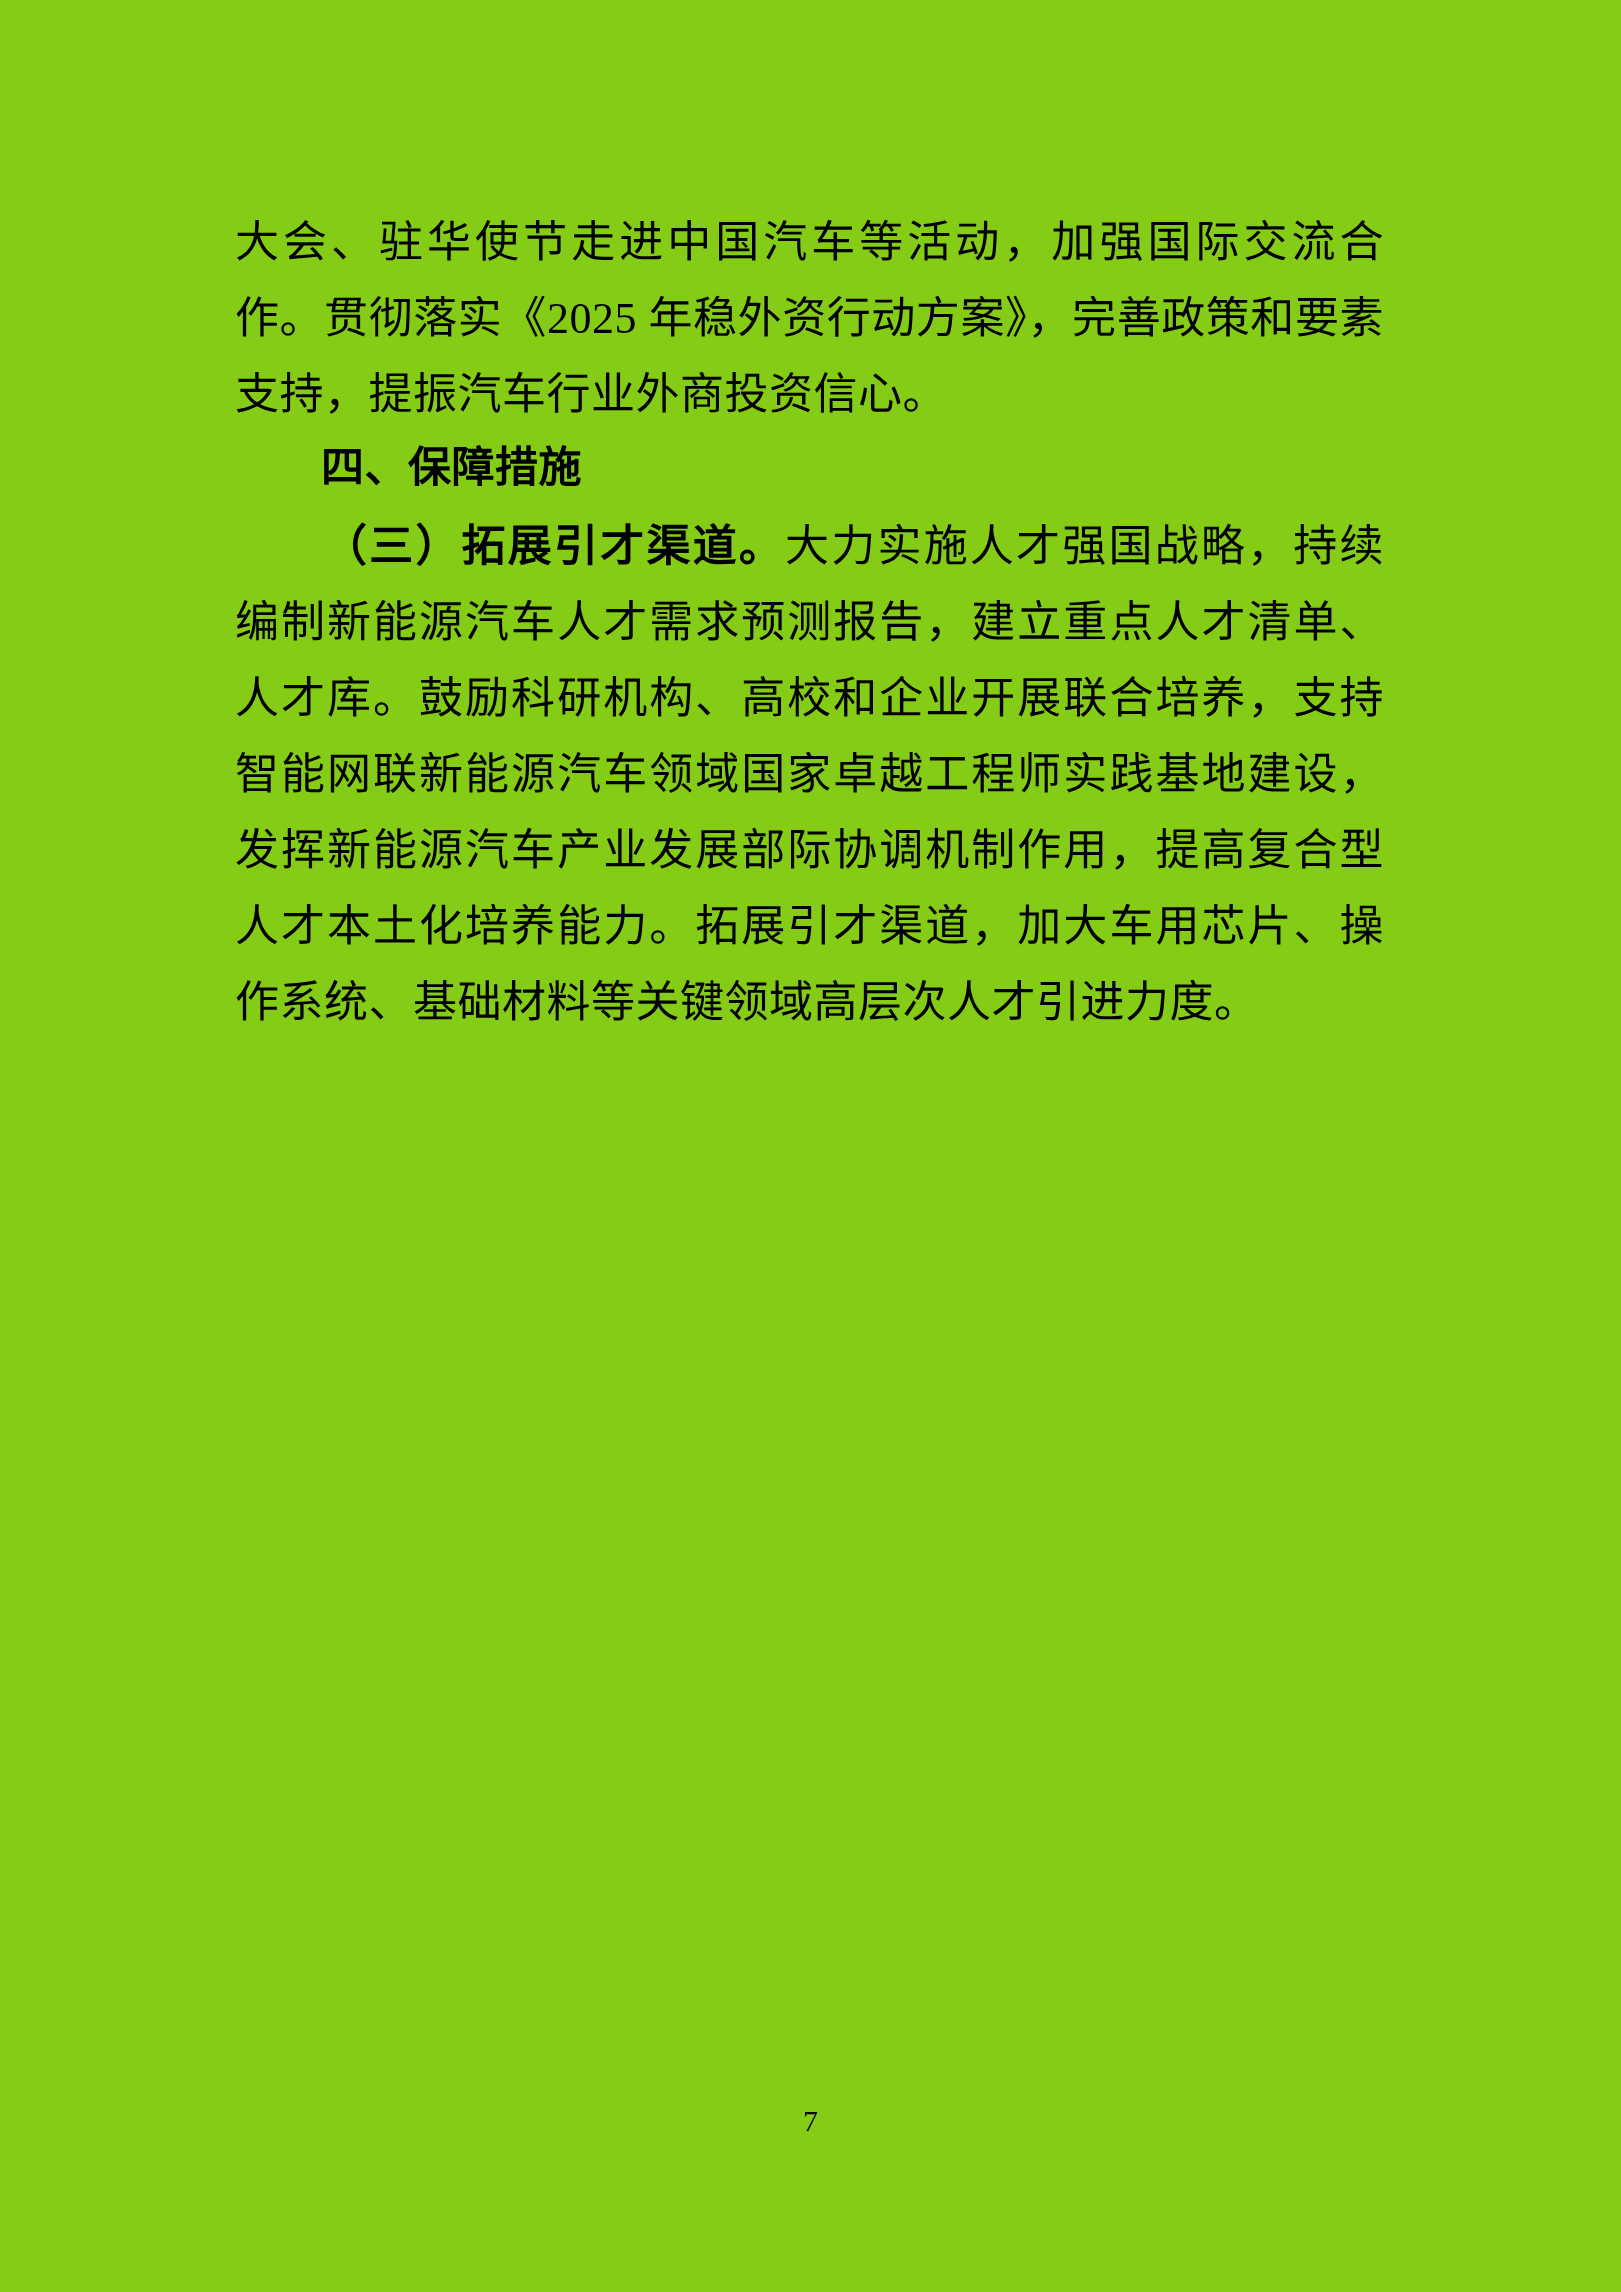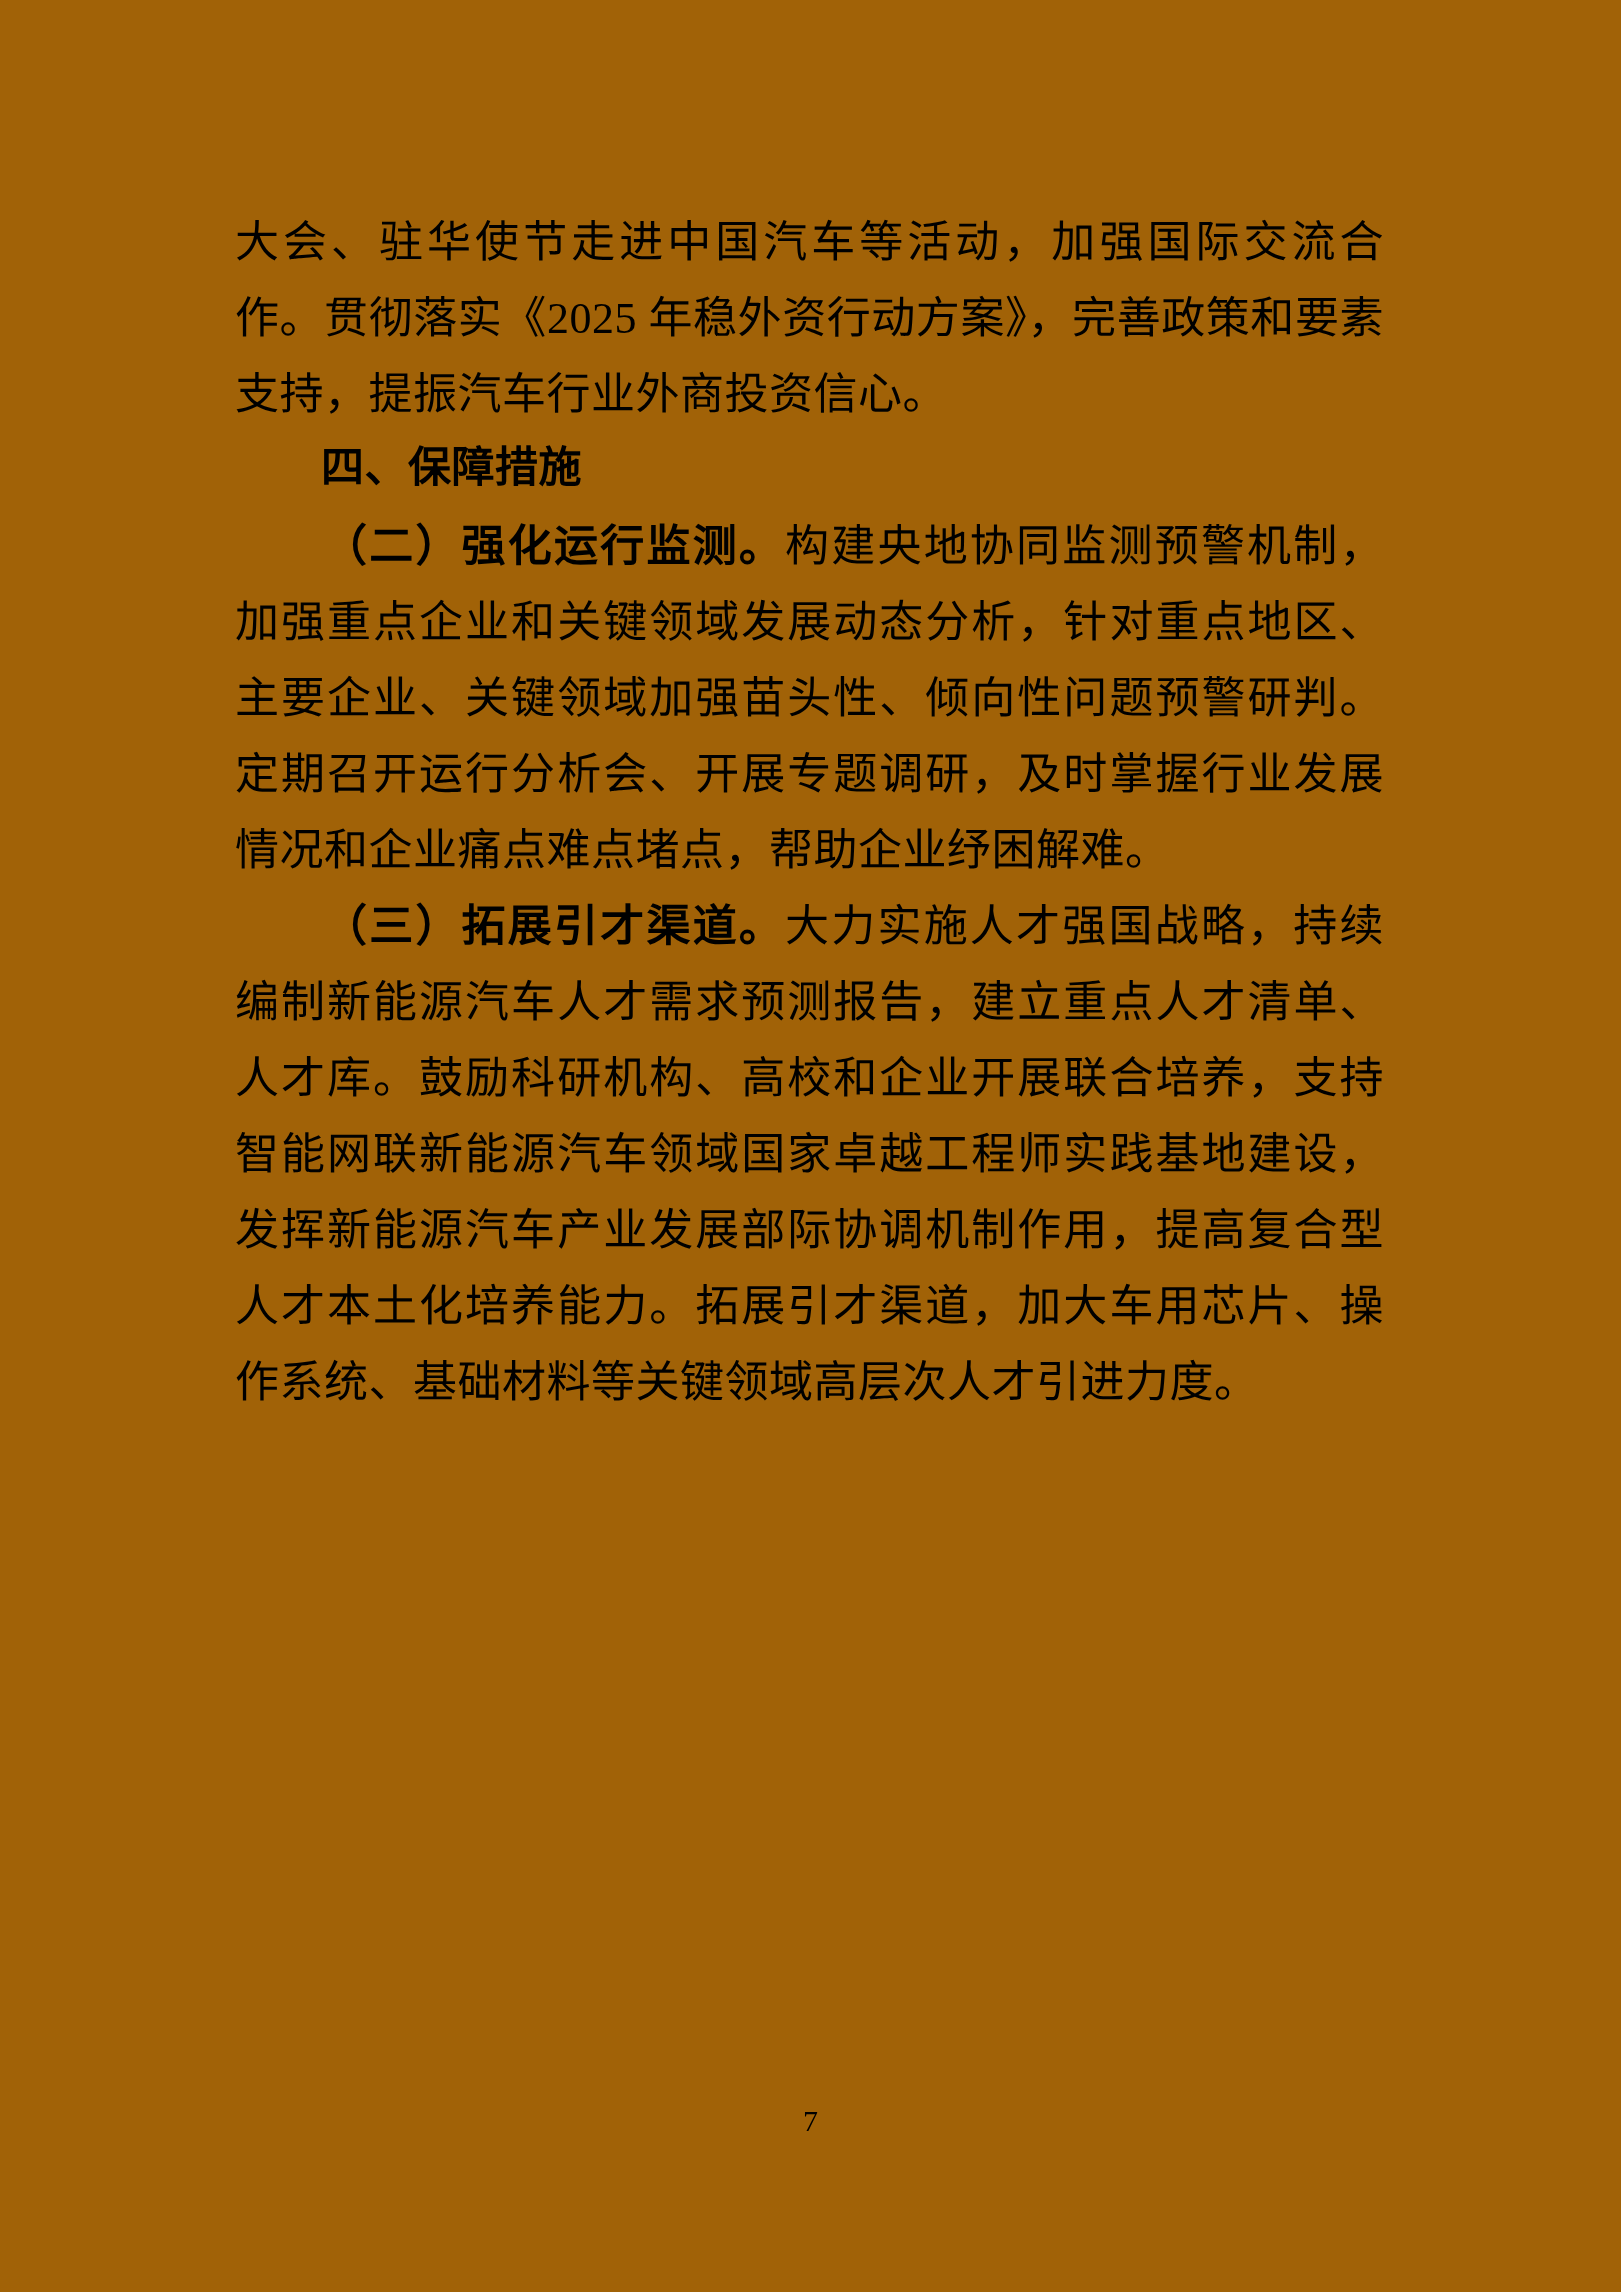--- a/index.html
+++ b/index.html
@@ -11,21 +11,21 @@
     height: 2293px;
     background: #ffffff;
     position: relative;
     font-family: "Liberation Serif", "DejaVu Serif", serif;
     color: #000000;
     overflow: hidden;
   }
   .doc-page {
     position: absolute;
     inset: 0;
-    background: #a16207;
+    background: #84cc16;
   }
   .doc-body {
     position: absolute;
     left: 235px;
     top: 205px;
     width: 1149px;
     font-size: 44px;
     line-height: 76px;
     text-align: justify;
     text-justify: inter-ideograph;
@@ -66,18 +66,17 @@
     color: #000000;
   }
 </style>
 </head>
 <body>
 
 <div class="doc-page">
   <div class="doc-body" id="doc-body">
       <div class="para"><span class="seg-normal">大会、驻华使节走进中国汽车等活动，加强国际交流合作。贯彻落实《2025 年稳外资行动方案》，完善政策和要素支持，提振汽车行业外商投资信心。</span></div>
       <div class="heading"><span class="seg-bold">四、保障措施</span></div>
-      <div class="para indent"><span class="seg-bold">（二）强化运行监测。</span><span class="seg-normal">构建央地协同监测预警机制，加强重点企业和关键领域发展动态分析，针对重点地区、主要企业、关键领域加强苗头性、倾向性问题预警研判。定期召开运行分析会、开展专题调研，及时掌握行业发展情况和企业痛点难点堵点，帮助企业纾困解难。</span></div>
       <div class="para indent"><span class="seg-bold">（三）拓展引才渠道。</span><span class="seg-normal">大力实施人才强国战略，持续编制新能源汽车人才需求预测报告，建立重点人才清单、人才库。鼓励科研机构、高校和企业开展联合培养，支持智能网联新能源汽车领域国家卓越工程师实践基地建设，发挥新能源汽车产业发展部际协调机制作用，提高复合型人才本土化培养能力。拓展引才渠道，加大车用芯片、操作系统、基础材料等关键领域高层次人才引进力度。</span></div>
     </div>
   <div class="page-number">7</div>
 </div>
 
 
 </body></html>

